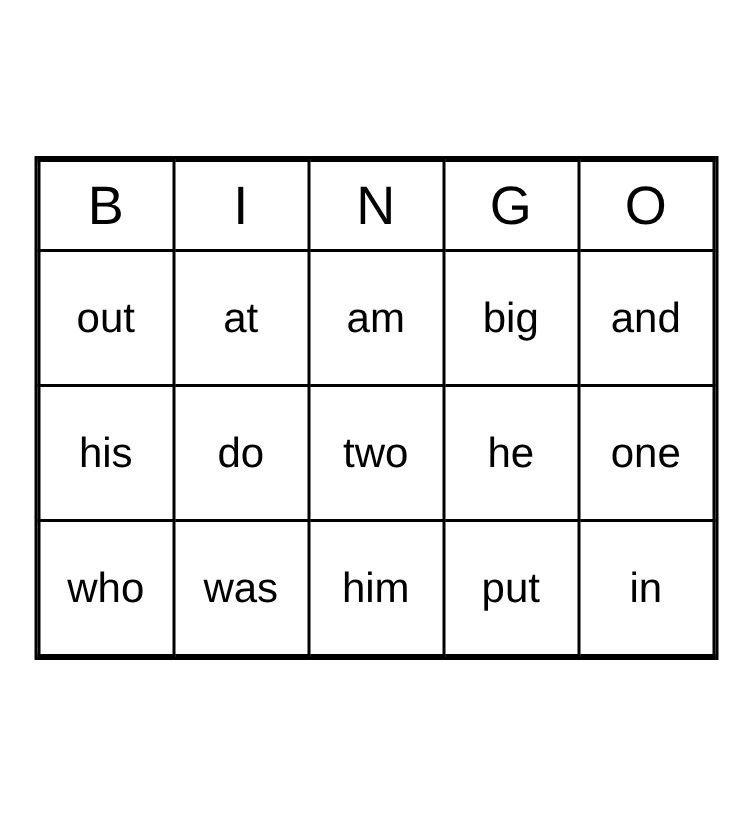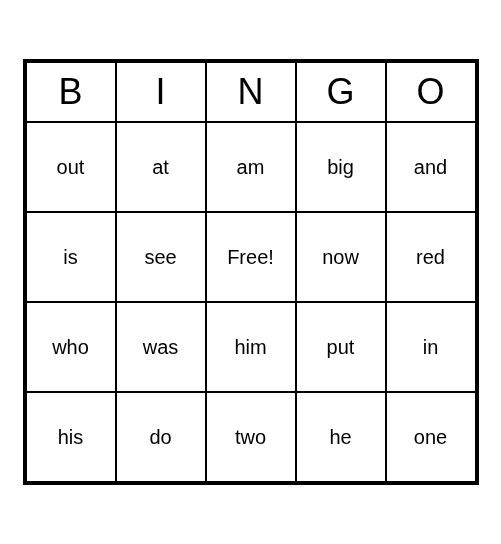--- a/index.html
+++ b/index.html
@@ -27,21 +27,21 @@
       border-collapse: collapse;
     }
 
     .bingo-table td,
     .bingo-table th {
       width: 90px;
       height: 90px;
       border: 2px solid #000;
       text-align: center;
       vertical-align: middle;
-      font-size: 20px;
+      font-size: 28px;
       font-weight: normal;
     }
 
     .bingo-table th {
       height: 60px;
       font-size: 36px;
       font-weight: normal;
       border: 2px solid #000;
     }
 
@@ -65,35 +65,28 @@
     </thead>
     <tbody id="bingo-body">
     <tr>
           <td>out</td>
           <td>at</td>
           <td>am</td>
           <td>big</td>
           <td>and</td>
         </tr>
         <tr>
-          <td>is</td>
-          <td>see</td>
-          <td class="free-cell">Free!</td>
-          <td>now</td>
-          <td>red</td>
+          <td>his</td>
+          <td>do</td>
+          <td>two</td>
+          <td>he</td>
+          <td>one</td>
         </tr>
         <tr>
           <td>who</td>
           <td>was</td>
           <td>him</td>
           <td>put</td>
           <td>in</td>
         </tr>
-        <tr>
-          <td>his</td>
-          <td>do</td>
-          <td>two</td>
-          <td>he</td>
-          <td>one</td>
-        </tr>
       </tbody>
   </table>
 </div>
 
 </body></html>

